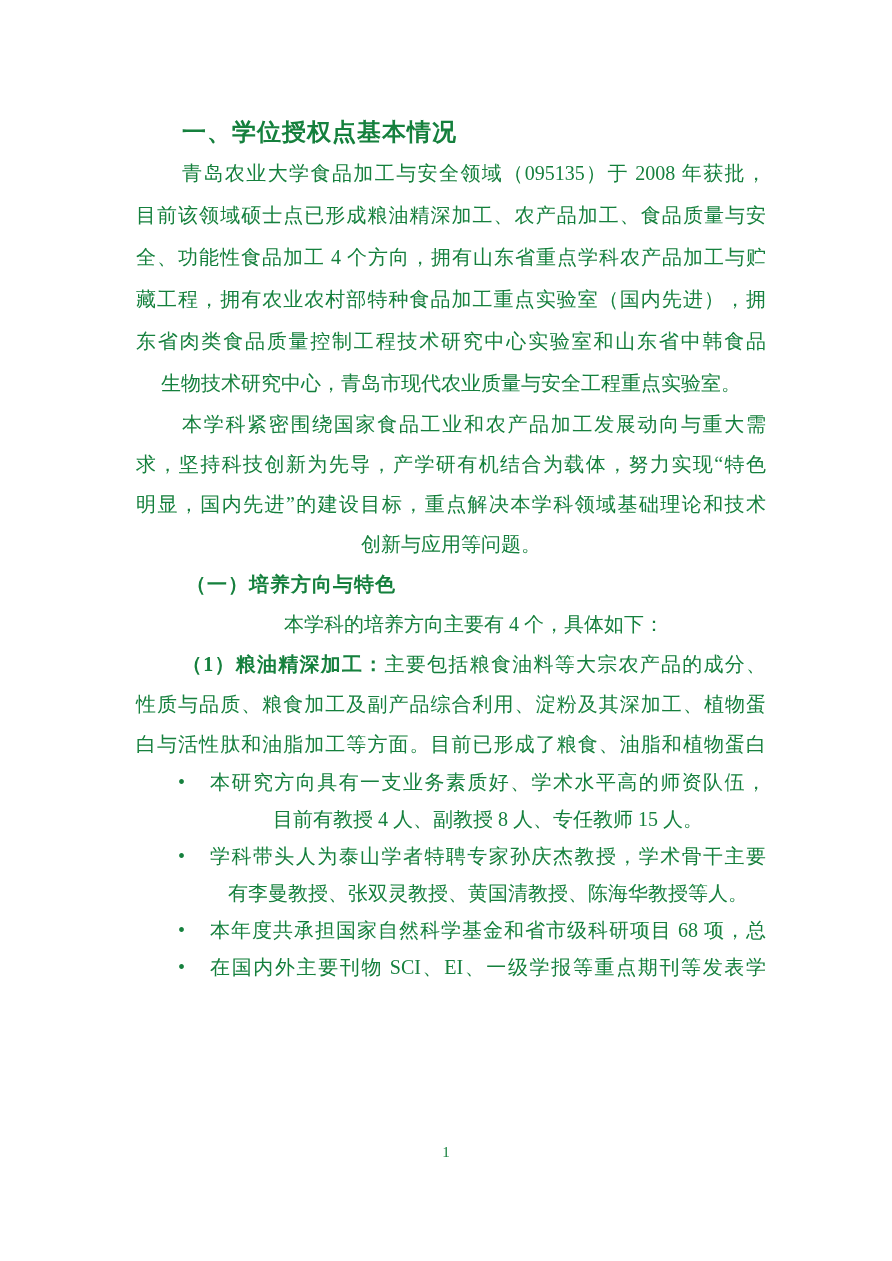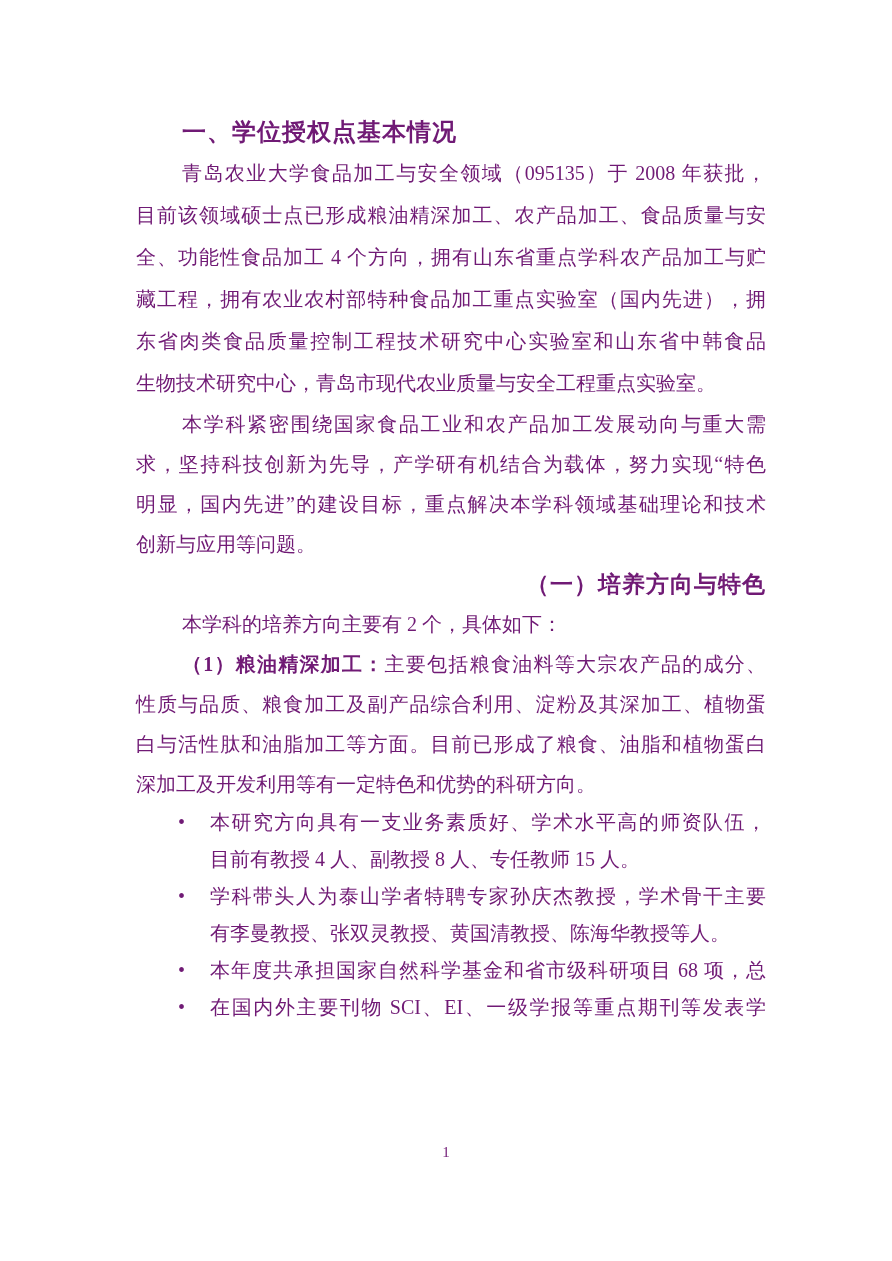--- a/index.html
+++ b/index.html
@@ -3,48 +3,47 @@
 <meta charset="utf-8">
 <style>
   html, body { margin: 0; padding: 0; background: #ffffff; }
   .page {
     position: relative;
     width: 892px;
     height: 1261px;
     background: #ffffff;
     overflow: hidden;
     font-family: "Liberation Serif", "DejaVu Serif", serif;
-    color: #701a75;
+    color: #15803d;
   }
   .content {
     position: absolute;
     left: 136px;
     top: 112px;
     width: 630px;
   }
   .h1 {
     font-family: "Liberation Sans", "DejaVu Sans", sans-serif;
     font-weight: bold;
     font-size: 24px;
     line-height: 40px;
     padding-left: 46px;
     letter-spacing: 1px;
   }
   .h2 {
     font-family: "Liberation Sans", "DejaVu Sans", sans-serif;
     font-weight: bold;
-    font-size: 23px;
+    font-size: 20px;
     line-height: 40px;
     padding-left: 50px;
     letter-spacing: 1px;
-    text-align: right;
   }
   .line {
     font-size: 20px;
-    text-align: left;
+    text-align: center;
   }
   .para.lh42 .line { line-height: 42px; }
   .para.lh40 .line { line-height: 40px; }
   .first-indent { padding-left: 46px; }
   .fill {
     text-align: justify;
     text-align-last: justify;
   }
   .bullets .line { line-height: 37px; }
   .bullet-item .line {
@@ -83,27 +82,26 @@
         <div class="line">生物技术研究中心，青岛市现代农业质量与安全工程重点实验室。</div>
       </div>
       <div class="para lh40">
         <div class="line fill first-indent">本学科紧密围绕国家食品工业和农产品加工发展动向与重大需</div>
         <div class="line fill">求，坚持科技创新为先导，产学研有机结合为载体，努力实现“特色</div>
         <div class="line fill">明显，国内先进”的建设目标，重点解决本学科领域基础理论和技术</div>
         <div class="line">创新与应用等问题。</div>
       </div>
       <div class="h2">（一）培养方向与特色</div>
       <div class="para lh40">
-        <div class="line first-indent">本学科的培养方向主要有 2 个，具体如下：</div>
+        <div class="line first-indent">本学科的培养方向主要有 4 个，具体如下：</div>
       </div>
       <div class="para lh40">
         <div class="line fill first-indent"><b>（1）粮油精深加工：</b>主要包括粮食油料等大宗农产品的成分、</div>
         <div class="line fill">性质与品质、粮食加工及副产品综合利用、淀粉及其深加工、植物蛋</div>
         <div class="line fill">白与活性肽和油脂加工等方面。目前已形成了粮食、油脂和植物蛋白</div>
-        <div class="line">深加工及开发利用等有一定特色和优势的科研方向。</div>
       </div>
       <div class="bullets">
         <div class="bullet-item">
           <div class="line fill"><span class="marker">•</span>本研究方向具有一支业务素质好、学术水平高的师资队伍，</div>
           <div class="line">目前有教授 4 人、副教授 8 人、专任教师 15 人。</div>
         </div>
         <div class="bullet-item">
           <div class="line fill"><span class="marker">•</span>学科带头人为泰山学者特聘专家孙庆杰教授，学术骨干主要</div>
           <div class="line">有李曼教授、张双灵教授、黄国清教授、陈海华教授等人。</div>
         </div>

